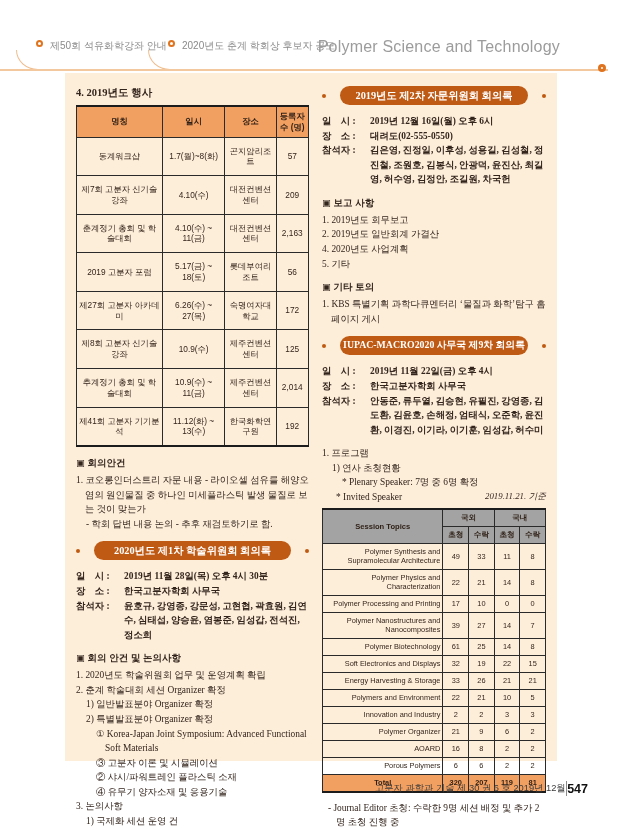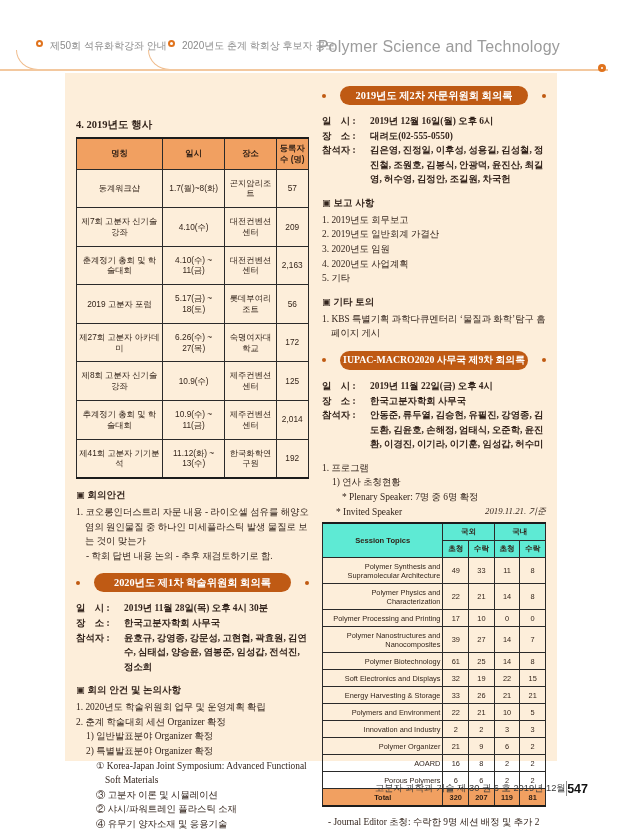--- a/index.html
+++ b/index.html
@@ -16,21 +16,21 @@
   .curve { position:absolute; width:22px; height:20px; border-left:1.5px solid #f0bd8e; border-bottom:1.5px solid #f0bd8e; border-bottom-left-radius:100% 100%; }
   .curve-1 { top:50px; left:16px; }
   .curve-2 { top:50px; left:148px; }
   .tab { position:absolute; top:39px; font-family:"Liberation Sans","DejaVu Sans",sans-serif; font-size:10px; color:#8a8a8a; }
   .tab-1 { left:50px; }
   .tab-2 { left:182px; }
   .journal-name { position:absolute; top:38px; right:62px; font-family:"Liberation Sans","DejaVu Sans",sans-serif; font-size:16px; color:#9c9c9c; letter-spacing:0.2px; }
 
   
   .content { position:absolute; left:65px; top:73px; width:492px; height:688px; background:#fdeeda; padding:13px 11px; display:flex; gap:13px; }
-  .col-left  { width:233px; flex:none;margin-top:32px; }
+  .col-left  { width:233px; flex:none; }
   .col-right { flex:1; min-width:0; }
 
   .sec-title { font-size:10.5px; font-weight:bold; margin-bottom:5px; }
 
   
   table { border-collapse:collapse; width:100%; }
   .etable { font-family:"Liberation Sans","DejaVu Sans",sans-serif; font-size:8.3px; color:#2e1f15;
     border-top:2px solid #1c1c1c; border-bottom:2px solid #1c1c1c; }
   .etable th, .etable td { border:1px solid #2a2a2a; text-align:center; vertical-align:middle; line-height:1.3; }
   .etable th { background:#f1a061; font-weight:bold; padding:4px 1px; }
@@ -55,21 +55,21 @@
   .mvalue { flex:1; font-weight:bold; }
 
   
   .invited-row { display:flex; justify-content:space-between; font-size:9.4px; line-height:1.55; }
   .invited-row .asof { font-style:italic; font-size:8.8px; } .pl2 { margin-left:14px; }
 
   
   .stable { font-family:"Liberation Sans","DejaVu Sans",sans-serif; font-size:7.4px; color:#2e1f15;
     border-top:2px solid #1c1c1c; border-bottom:2px solid #1c1c1c; margin-top:3px; }
   .stable th, .stable td { border:1px solid #2a2a2a; text-align:center; vertical-align:middle; }
-  .stable th { background:#5eead4; font-weight:bold; padding:3px 1px; font-size:7.6px; }
+  .stable th { background:#a3a3a3; font-weight:bold; padding:3px 1px; font-size:7.6px; }
   .stable td { padding:3.5px 2px; }
   .stable td.topic { text-align:right; padding-left:4px; }
   .sc-topic{width:54%;} .sc-n{width:11.5%;}
   .total-row td { background:#f1a061; font-weight:bold;margin-top:27px; }
 
   .note { font-size:9.4px; line-height:1.5; margin-top:8px; padding-left:14px; text-indent:-8px; }
 
   
   .footer { position:absolute; top:781px; right:34px; display:flex; align-items:center; }
   .footer .finfo { font-family:"Liberation Sans","DejaVu Sans",sans-serif; font-size:9.3px; color:#3a3a3a; }
@@ -237,21 +237,20 @@
             <span class="mlabel">참석자 : </span>
             <span class="mvalue">김은영, 진정일, 이후성, 성용길, 김성철, 정진철, 조원호, 김봉식, 안광덕, 윤진산, 최길영, 허수영, 김정안, 조길원, 차국헌</span>
           </div>
         </div>
 
       <div class="bhead">▣ 보고 사항</div>
       <div>
 
       <div class="line">1. 2019년도 회무보고</div>
           <div class="line">2. 2019년도 일반회계 가결산</div>
-          <div class="line">3. 2020년도 임원</div>
           <div class="line">4. 2020년도 사업계획</div>
           <div class="line">5. 기타</div>
         </div>
 
       <div class="bhead">▣ 기타 토의</div>
       <div>
 
       <div class="line">1. KBS 특별기획 과학다큐멘터리 ‘물질과 화학’탐구 홈페이지 게시</div>
         </div>
 

